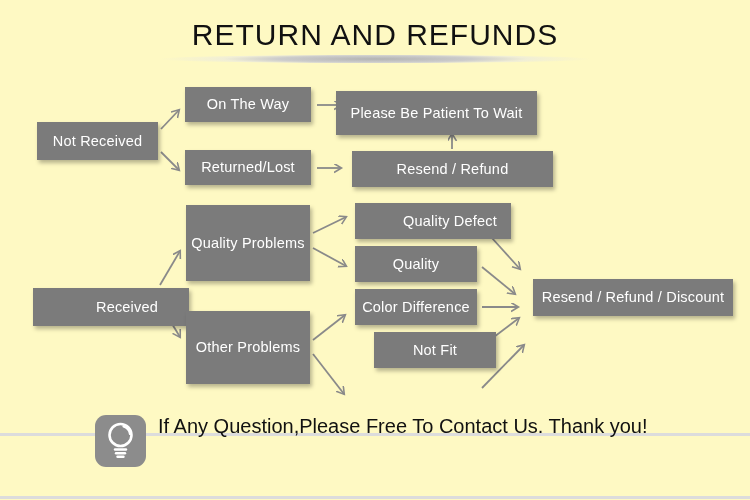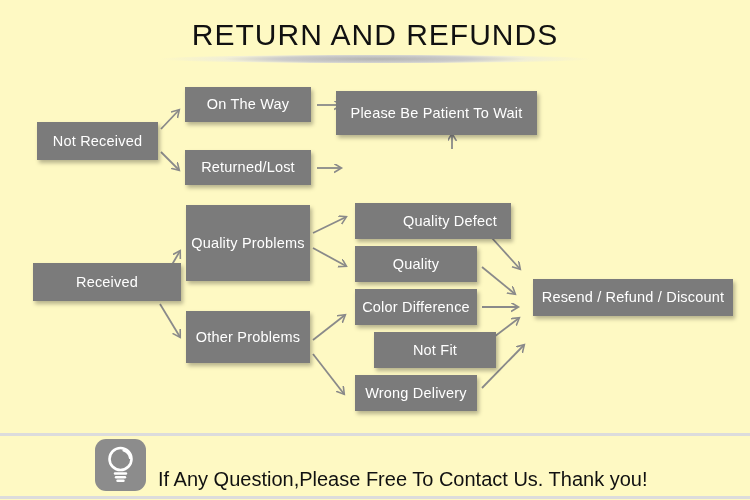--- a/index.html
+++ b/index.html
@@ -21,22 +21,22 @@
     display:flex;align-items:center;justify-content:center;text-align:center;
     font-size:14.5px;line-height:1.15;letter-spacing:.2px;
     box-shadow:2px 3px 4px rgba(0,0,0,0.28);
   }
   .connectors{position:absolute;top:0;left:0;width:750px;height:500px;pointer-events:none;}
   .connectors line{stroke:#8a8a8a;stroke-width:1.8;}
   .divider{position:absolute;left:0;width:750px;height:3px;background:#dcdcdc;}
   .divider.top{top:433px;}
   .divider.bottom{top:496px;}
   .footer{
-    position:absolute;top:439px;left:95px;height:52px;
-    display:flex;align-items:flex-end;gap:12px;
+    position:absolute;top:415px;left:95px;height:52px;
+    display:flex;align-items:flex-start;gap:12px;
   }
   .footer-icon{
     width:51px;height:52px;background:#8c8c8c;border-radius:11px;
     display:flex;align-items:center;justify-content:center;flex:0 0 auto;
   }
   .footer-text{font-size:20px;color:#111111;white-space:nowrap;}
 </style>
 </head>
 <body>
 
@@ -66,30 +66,30 @@
     <line x1="482" y1="267" x2="515" y2="294" marker-end="url(#ah)"></line>
     <line x1="482" y1="307" x2="518" y2="307" marker-end="url(#ah)"></line>
     <line x1="482" y1="346" x2="519" y2="318" marker-end="url(#ah)"></line>
     <line x1="482" y1="388" x2="524" y2="345" marker-end="url(#ah)"></line>
   </svg>
 
   <div class="node" style="left:37px;top:122px;width:121px;height:38px;">Not Received</div>
   <div class="node" style="left:185px;top:87px;width:126px;height:35px;">On The Way</div>
   <div class="node" style="left:336px;top:91px;width:201px;height:44px;">Please Be Patient To Wait</div>
   <div class="node" style="left:185px;top:150px;width:126px;height:35px;">Returned/Lost</div>
+  <div class="node" style="left:352px;top:151px;width:201px;height:36px;">Resend / Refund</div>
 
-  <div class="node" style="left:33px;top:263px;width:148px;height:38px;">Received</div>
+  <div class="node" style="left:33px;top:288px;width:124px;height:38px;padding-left:32px;">Received</div>
   <div class="node" style="left:186px;top:205px;width:124px;height:76px;">Quality Problems</div>
-  <div class="node" style="left:186px;top:311px;width:124px;height:52px;">Other Problems</div>
+  <div class="node" style="left:186px;top:311px;width:124px;height:73px;">Other Problems</div>
 
   <div class="node" style="left:355px;top:203px;width:122px;height:36px;padding-left:34px;">Quality Defect</div>
   <div class="node" style="left:355px;top:246px;width:122px;height:36px;">Quality</div>
   <div class="node" style="left:355px;top:289px;width:122px;height:36px;">Color Difference</div>
   <div class="node" style="left:355px;top:332px;width:122px;height:36px;margin-left:19px;">Not Fit</div>
-  <div class="node" style="left:355px;top:375px;width:122px;height:36px;">Wrong Delivery</div>
 
   <div class="node" style="left:533px;top:279px;width:200px;height:37px;">Resend / Refund / Discount</div>
 
   <div class="divider top"></div>
   <div class="divider bottom"></div>
 
   <div class="footer">
     <div class="footer-icon">
       <svg width="51" height="52" viewBox="0 0 51 52">
         <circle cx="25.5" cy="20" r="11" fill="none" stroke="#ffffff" stroke-width="2.6"></circle>

